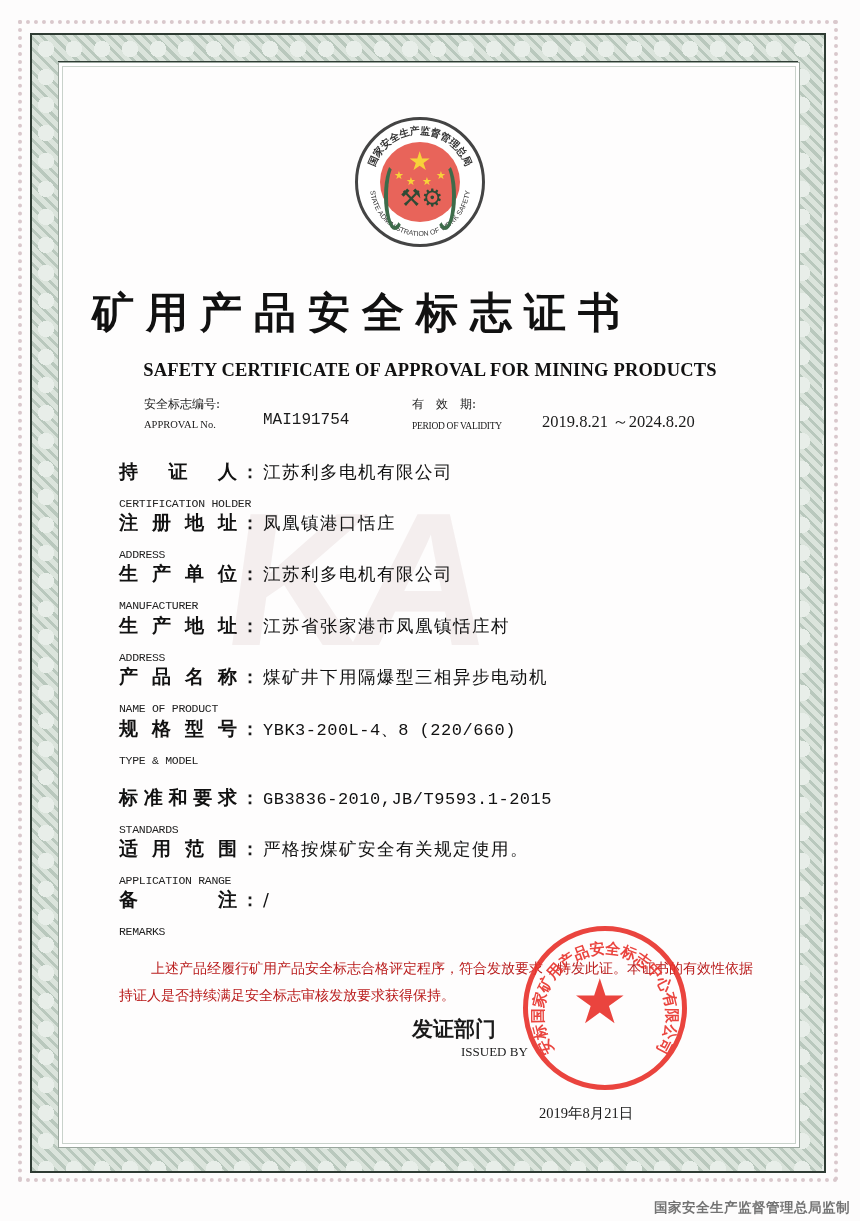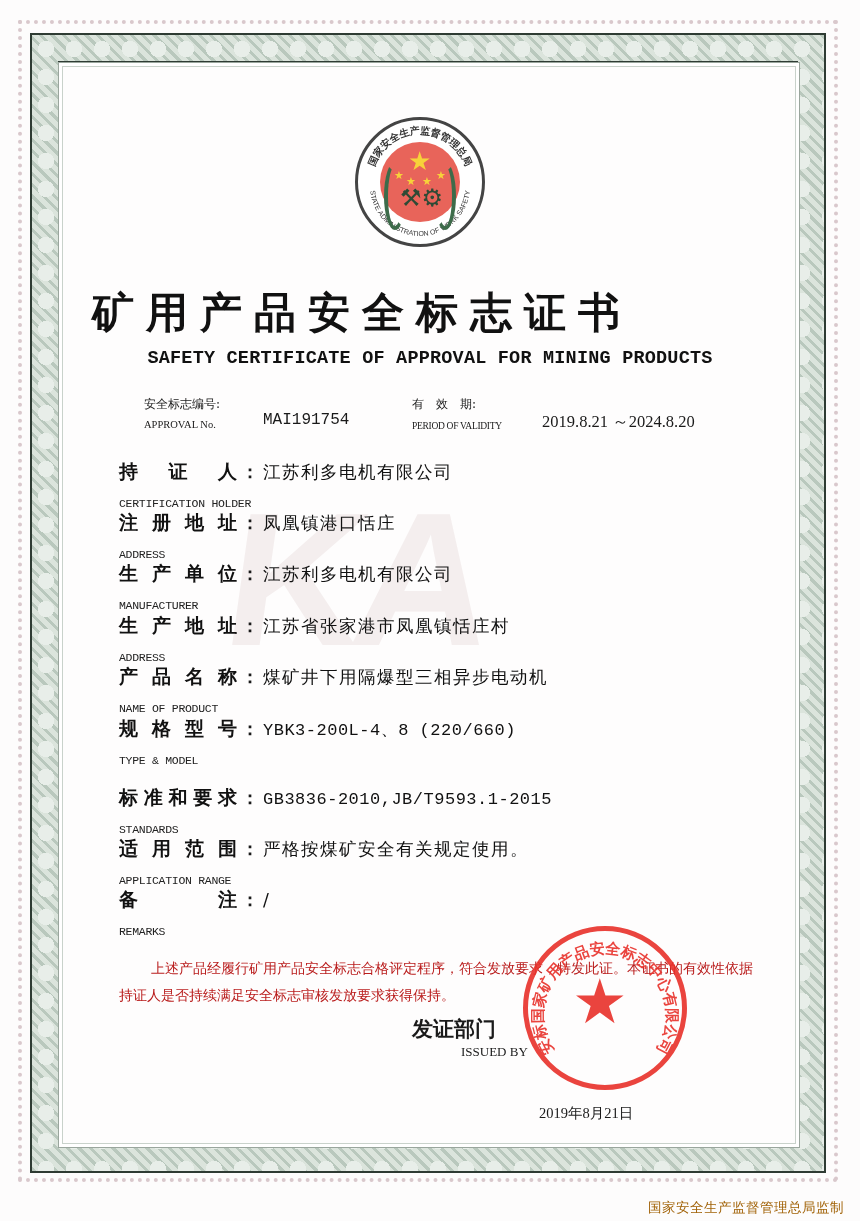--- a/index.html
+++ b/index.html
@@ -62,22 +62,22 @@
   }
   .emblem-wreath-l { left:4px; border-right-color:transparent; border-top-color:transparent; }
   .emblem-wreath-r { right:4px; border-left-color:transparent; border-top-color:transparent; }
 
   .title-cn {
     position:absolute; left:0; width:724px; top:285px; text-align:center;
     font-family:"DejaVu Serif", serif; font-weight:bold;
     font-size:42px; letter-spacing:12px; color:#111;
   }
   .title-en {
-    position:absolute; left:0; width:860px; top:348px; text-align:center;
-    font-family:Liberation Mono, monospace; font-weight:bold;
+    position:absolute; left:0; width:860px; top:360px; text-align:center;
+    font-family:Liberation Serif, serif; font-weight:bold;
     font-size:18.5px; color:#111; letter-spacing:0.2px;
   }
 
   .meta-label-cn { position:absolute; font-size:12px; font-family:"DejaVu Serif", serif; }
   .meta-label-en { position:absolute; font-size:10.5px; font-family:"Liberation Serif", serif; }
   .meta-value { position:absolute; font-family:"Liberation Mono", monospace; font-size:16px; }
 
   .field { position:absolute; left:119px; }
   .field .row { display:flex; align-items:baseline; }
   .field .label {
@@ -107,21 +107,21 @@
   }
 
   .seal {
     position:absolute; left:523px; top:926px; width:164px; height:164px;
     border-radius:50%; border:5px solid #e8302a; box-sizing:border-box;
     opacity:0.9; z-index:4;
   }
   .seal-star { position:absolute; left:44px; top:40px; font-size:62px; color:#e8302a; line-height:1; }
 
   .footer {
-    position:absolute; right:16px; top:1199px; font-family:"DejaVu Serif", serif; font-weight:normal; font-size:13.5px; color:#a16207; letter-spacing:0.5px;
+    position:absolute; right:10px; top:1199px; font-family:"DejaVu Serif", serif; font-weight:bold; font-size:13.5px; color:#737373; letter-spacing:0.5px;
   }
 </style>
 </head>
 <body>
 
 <div class="dotted-border"></div>
 <div class="frame">
   <div class="frame-inner-line"></div>
 </div>
 <div class="panel"></div>

